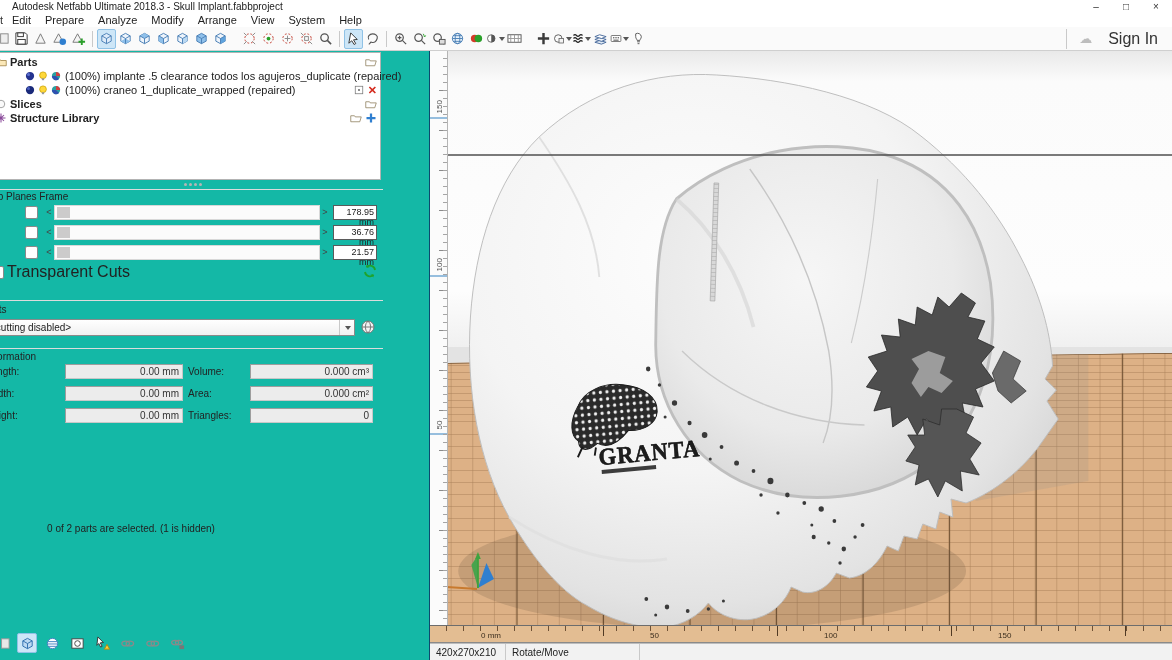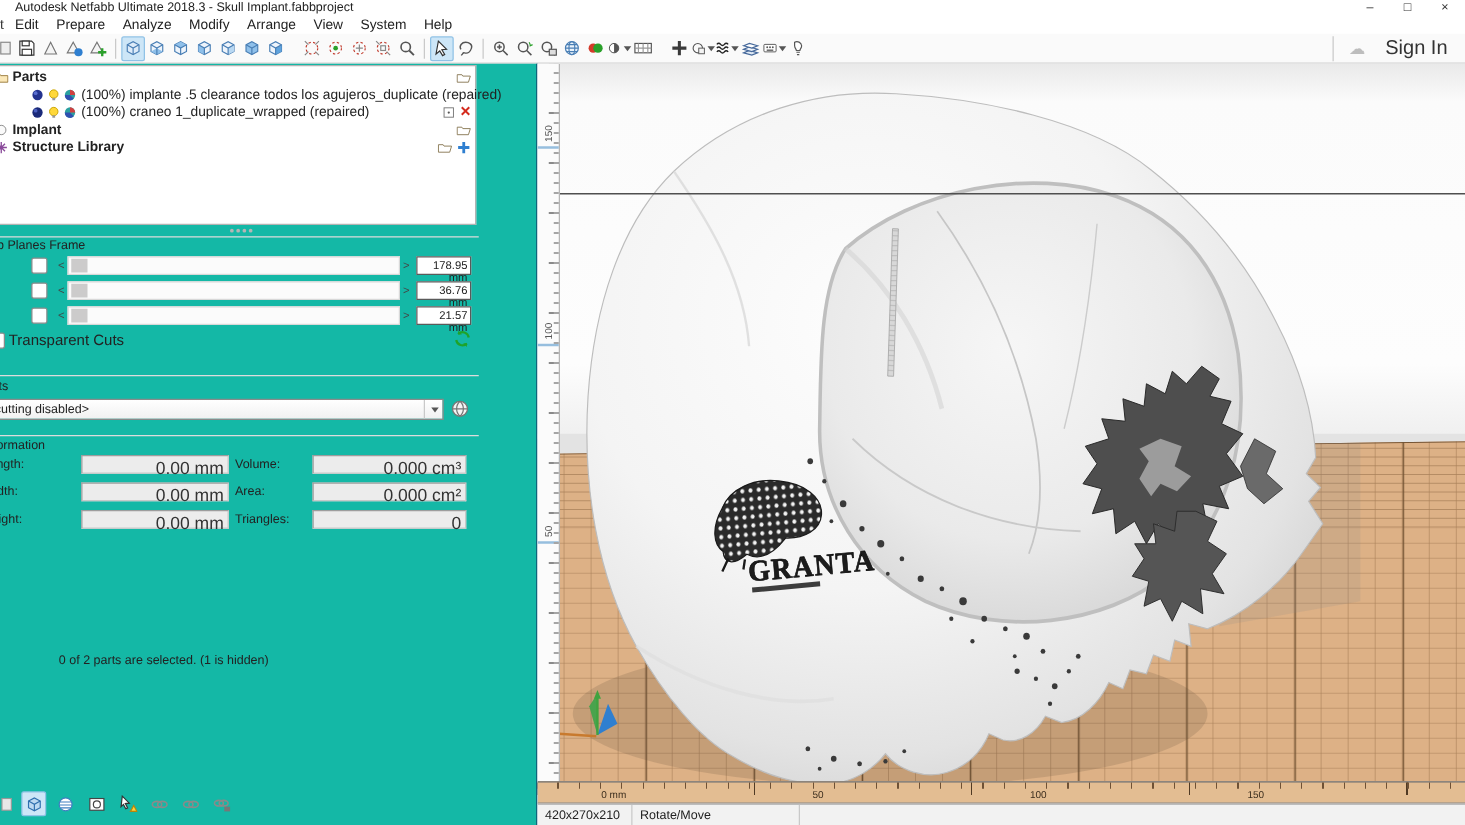--- a/index.html
+++ b/index.html
@@ -47,21 +47,21 @@
   .arr{font-size:9px;color:#444;width:10px;text-align:center;flex:none;}
   .track{width:266px;height:15px;background:#fbfbfb;border:1px solid #d8d8d8;position:relative;flex:none;}
   .thumb{position:absolute;left:2px;top:1px;width:13px;height:11px;background:#cccbcb;}
   .valbox{width:44px;height:15px;background:#fff;border:1px solid #5a5a5a;font-size:9px;text-align:right;padding:1px 2px 0 0;margin-left:3px;flex:none;}
   .refresh{position:absolute;width:16px;height:16px;}
   .combo{position:absolute;left:0;width:369px;height:17px;background:linear-gradient(#fff,#f1f1f1);border:1px solid #8a8a8a;font-size:10px;color:#222;display:flex;align-items:center;padding-left:3px;}
   .combo .dd{margin-left:auto;width:15px;height:100%;display:flex;align-items:center;justify-content:center;border-left:1px solid #c9c9c9;}
   .inf-row{position:absolute;left:0;width:397px;height:16px;display:flex;align-items:center;font-size:10px;}
   .inf-lab{width:79px;flex:none;}
   .inf-lab2{width:67px;flex:none;padding-left:5px;}
-  .sunken{height:15px;background:#ececec;border:1px solid #c8c8c8;border-top-color:#9d9d9d;border-left-color:#9d9d9d;font-size:14px;color:#333;text-align:right;padding:1px 3px 0 0;}
+  .sunken{height:15px;background:#ececec;border:1px solid #c8c8c8;border-top-color:#9d9d9d;border-left-color:#9d9d9d;font-size:10px;color:#333;text-align:right;padding:1px 3px 0 0;}
   .f1{width:118px;flex:none;}
   .f2{width:123px;flex:none;text-align:right;}
   .selstat{position:absolute;top:472px;left:0;width:290px;text-align:center;font-size:10px;color:#222;}
   .btoolbar{position:absolute;bottom:7px;left:6px;display:flex;align-items:center;gap:5px;}
   .btoolbar .tb{width:20px;height:20px;}
   
   .viewport{flex:1;position:relative;background:#fff;overflow:hidden;}
   .scene{position:absolute;left:0;top:0;right:0;bottom:35px;}
   .scene svg{width:100%;height:100%;display:block;}
   .vruler{position:absolute;left:0;top:0;bottom:35px;width:18px;background:#fbfbfb;border-right:1px solid #b5b5b5;z-index:3;}
@@ -395,21 +395,21 @@
                 </span>
               <span class="redx">✕</span>
             </span>
           </div>
           <div class="trow" style="padding-left:7px">
             <span class="ticn">
                 <svg viewBox="0 0 16 16">
                   <circle cx="8" cy="8" r="5" fill="#fafafa" stroke="#8a8a8a"></circle>
                 </svg>
               </span>
-            <span class="lbl bold">Implant</span>
+            <span class="lbl bold">Slices</span>
             <span class="rt">
                 <span class="ticn">
                   <svg viewBox="0 0 16 16">
                     <path d="M1 5h5l1 1.5h8L13 13H1z" fill="#fff" stroke="#8a7a55"></path>
                   </svg>
                 </span>
               </span>
           </div>
           <div class="trow" style="padding-left:7px">
             <span class="ticn">
@@ -466,21 +466,21 @@
           <span class="arr" style="margin-left:6px">&lt;</span>
           <span class="track">
               <span class="thumb"></span>
             </span>
           <span class="arr">&gt;</span>
           <span class="valbox">21.57 mm</span>
         </div>
 
         <div class="srow" style="top:213px;height:16px">
           <span class="cbx" style="margin-left:5px"></span>
-          <span style="font-size:12px;margin-left:3px">Transparent Cuts</span>
+          <span style="font-size:16px;margin-left:3px">Transparent Cuts</span>
         </div>
         <span class="refresh" style="top:212px;left:376px"><svg viewBox="0 0 16 16">
               <path d="M13 7A5 5 0 0 0 4.5 4.2M3 9a5 5 0 0 0 8.5 2.8" fill="none" stroke="#1fa32a" stroke-width="1.8"></path>
               <path d="M4.5 1.5v3h3z" fill="#1fa32a"></path>
               <path d="M11.5 14.5v-3h-3z" fill="#1fa32a"></path>
             </svg></span>
 
         <div class="sect-line" style="top:249px"></div>
         <div class="shead" style="top:253px">Cuts</div>
         <div class="combo" style="top:268px">

